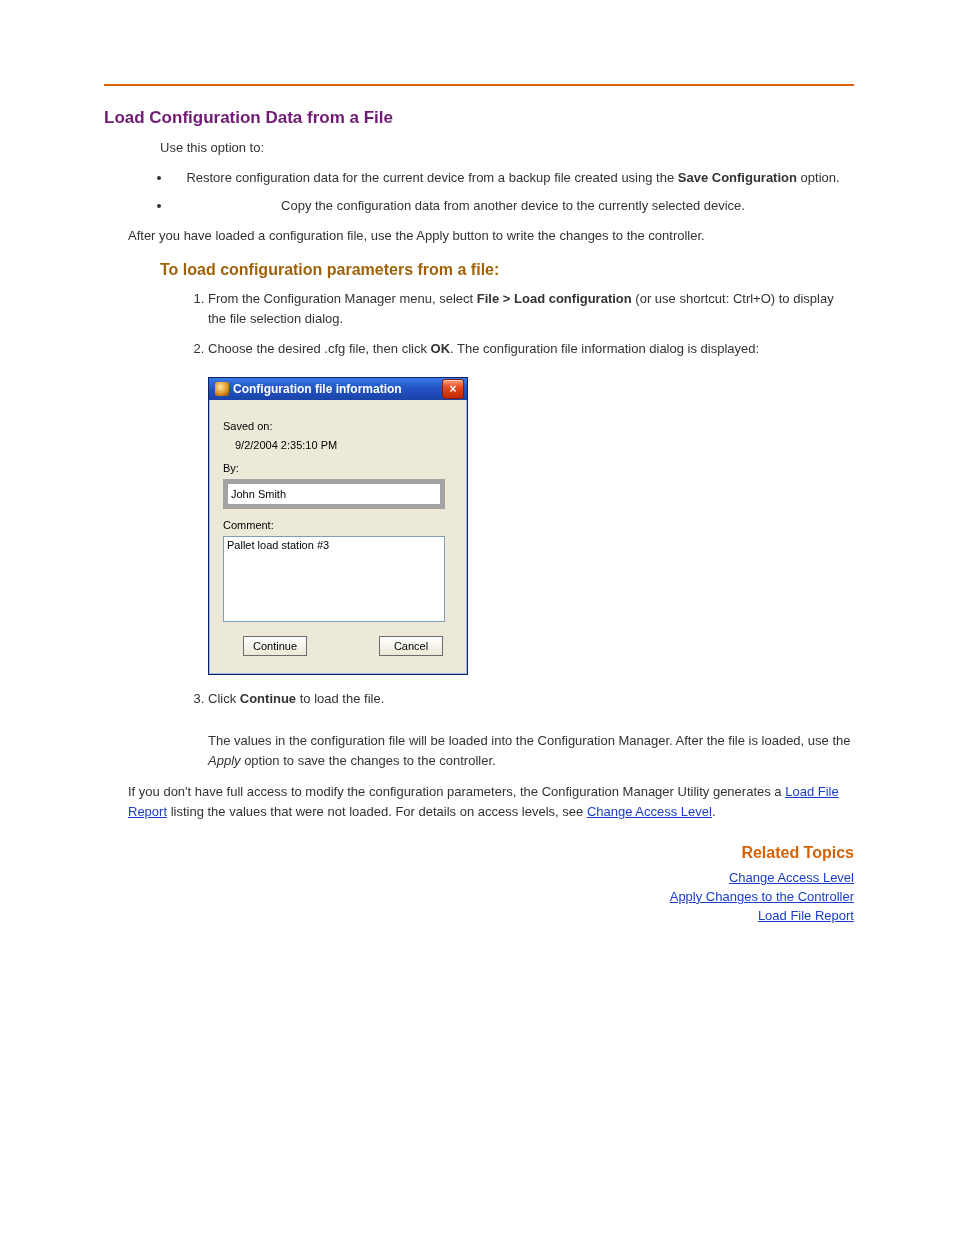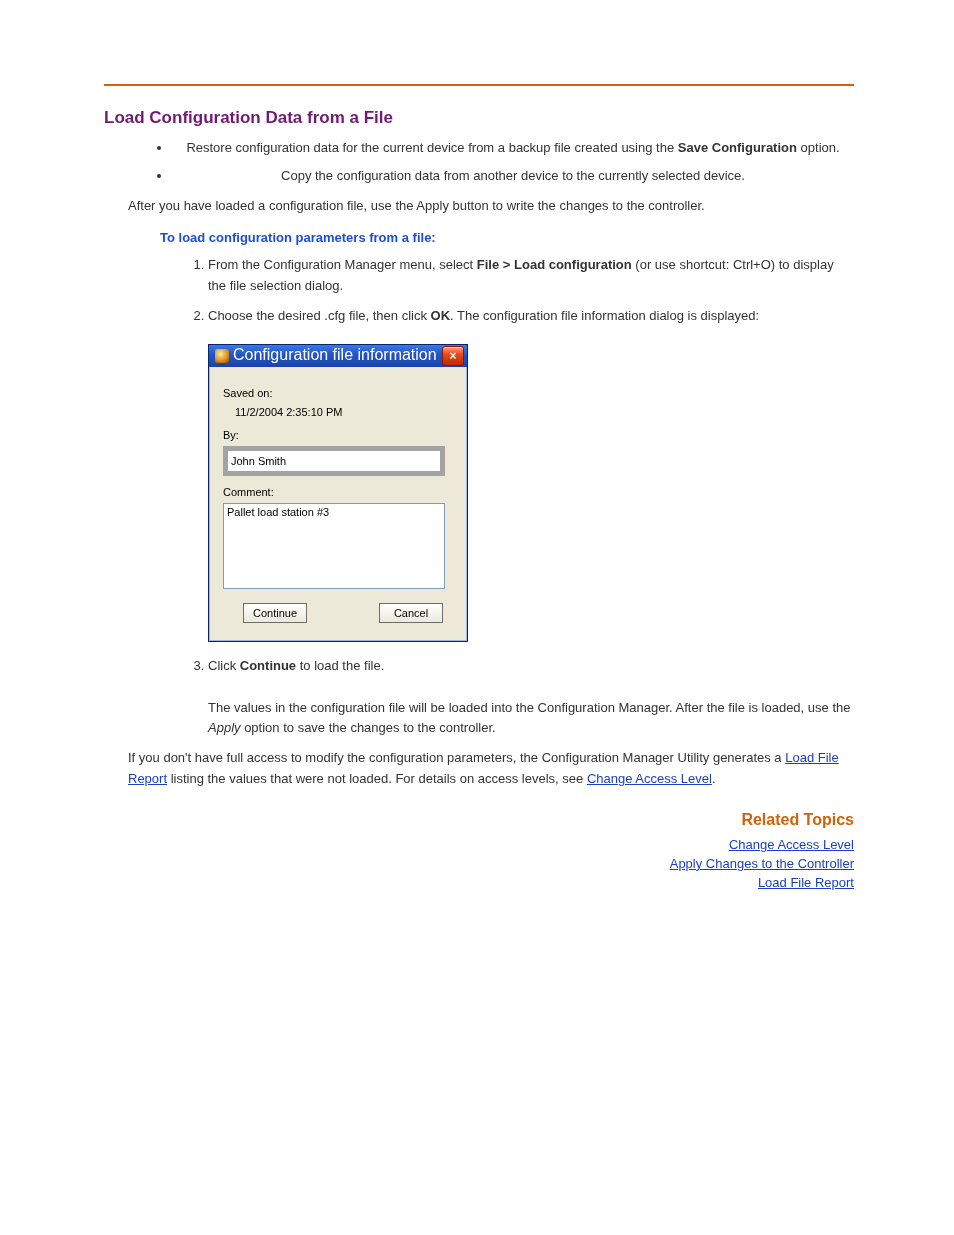--- a/index.html
+++ b/index.html
@@ -40,24 +40,24 @@
   ul.bullets li {
     margin-bottom: 8px;
     line-height: 1.55;
     text-align: center;
   }
   .body-p {
     margin: 6px 0 12px 24px;
     line-height: 1.55;
   }
   .sub-heading {
-    color: #1d4ed8;
+    color: #a16207;
     font-weight: bold;
     margin: 14px 0 10px 56px;
-    font-size: 13px;
+    font-size: 16px;
   }
   ol.steps {
     margin: 6px 0 10px 76px;
     padding-left: 28px;
   }
   ol.steps li {
     margin-bottom: 10px;
     line-height: 1.55;
   }
   ol.steps li .after {
@@ -84,22 +84,22 @@
     padding: 0 3px 0 6px;
     color: #fff;
   }
   .titlebar .wicon {
     width: 14px; height: 14px;
     margin-right: 4px;
     background: radial-gradient(circle at 40% 35%, #ffe9a8 0%, #d98b1a 60%, #7a4600 100%);
     border-radius: 2px;
   }
   .titlebar .title-text {
-    font-weight: normal;
-    font-size: 16px;
+    font-weight: bold;
+    font-size: 12px;
     flex: 1;
     white-space: nowrap;
   }
   .titlebar .closebtn {
     width: 20px; height: 18px;
     background: linear-gradient(to bottom, #f7a07a 0%, #e74b1f 40%, #c02800 100%);
     border: 1px solid #8a1800;
     border-radius: 3px;
     display: flex; align-items: center; justify-content: center;
     color: #fff; font-weight: bold; font-size: 12px;
@@ -191,20 +191,23 @@
   .ital { font-style: italic; }
 </style>
 </head>
 <body>
 
 <div class="page">
   <hr class="rule">
 
   <h1 class="main">Load Configuration Data from a File</h1>
 
+  <div class="intro">
+    <p>Use this option to:</p>
+  </div>
 
   <ul class="bullets">
     <li>
       <span>Restore configuration data for the current device from a backup file created using the </span><span class="bold">Save Configuration</span><span> option.</span>
     </li>
     <li>Copy the configuration data from another device to the currently selected device.</li>
   </ul>
 
   <p class="body-p">After you have loaded a configuration file, use the Apply button to write the changes to the controller.</p>
 
@@ -219,21 +222,21 @@
 
       <div class="dialog-wrap">
         <div class="dialog">
           <div class="titlebar">
             <span class="wicon"></span>
             <span class="title-text">Configuration file information</span>
             <span class="closebtn">×</span>
           </div>
           <div class="dlg-body">
             <div class="dlg-label">Saved on:</div>
-            <div class="dlg-val">11/2/2004 2:35:10 PM</div>
+            <div class="dlg-val">9/2/2004 2:35:10 PM</div>
 
             <div class="dlg-label">By:</div>
             <input class="dlg-input" value="John Smith" style="">
 
             <div class="dlg-label">Comment:</div>
             <textarea class="dlg-textarea" style="">Pallet load station #3</textarea>
 
             <div class="dlg-buttons">
               <button class="dlg-btn">Continue</button>
               <button class="dlg-btn">Cancel</button>

